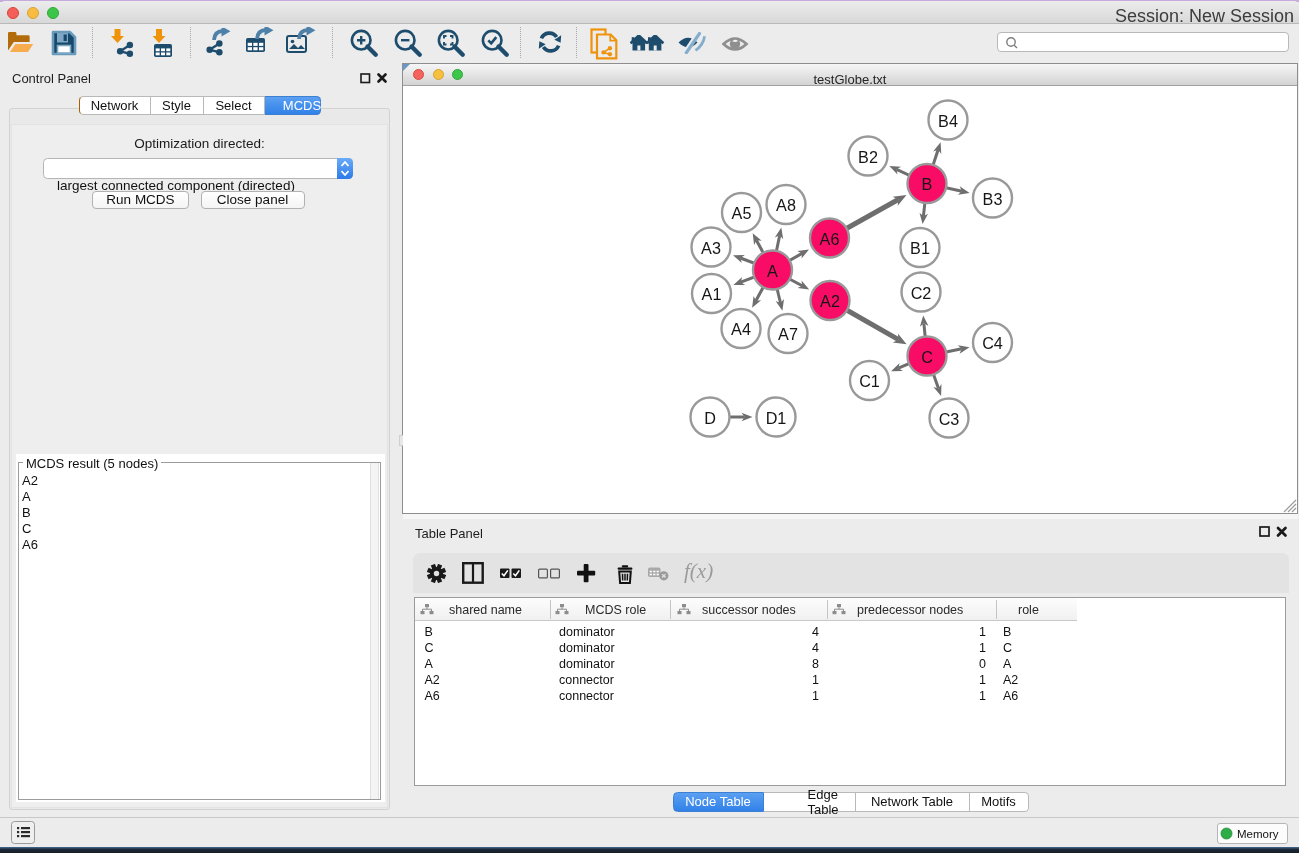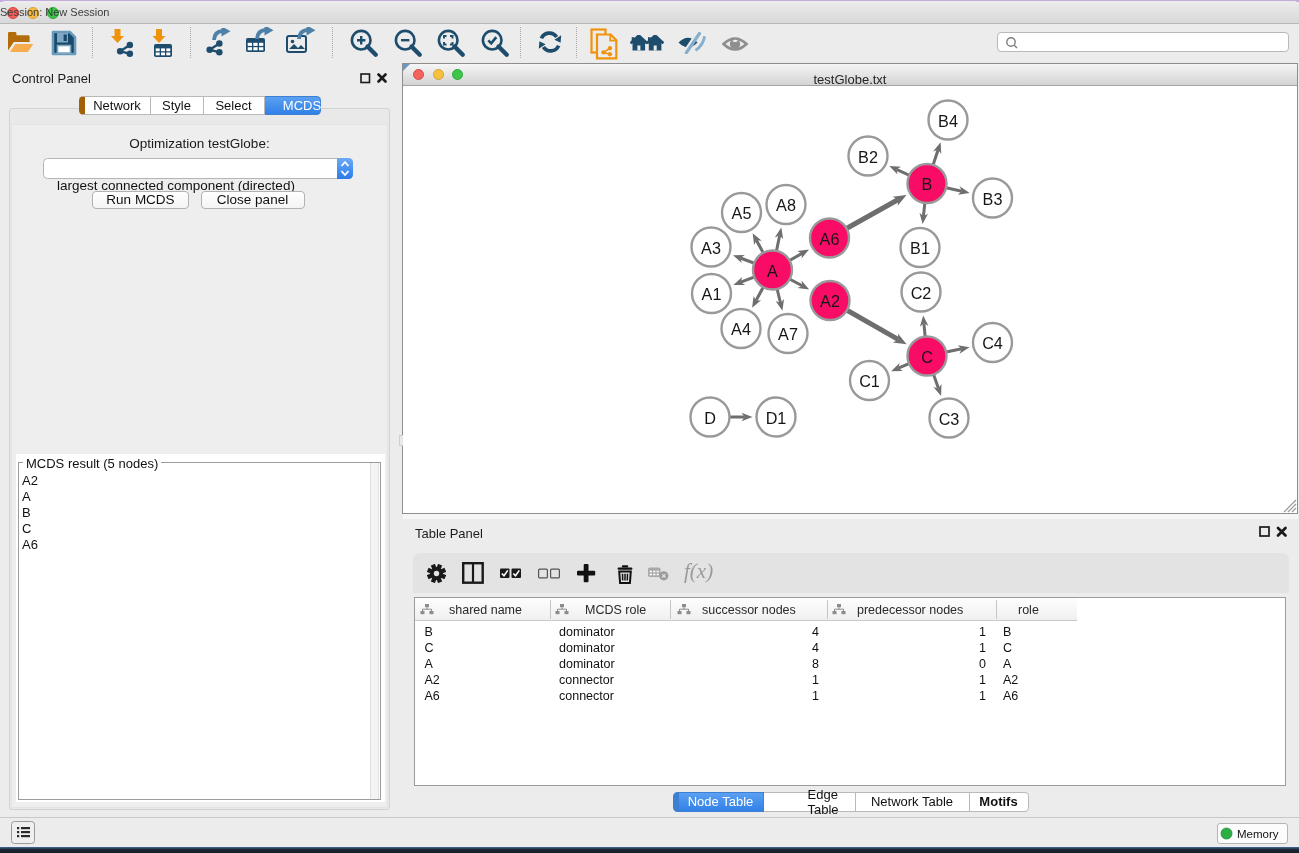--- a/index.html
+++ b/index.html
@@ -5,32 +5,32 @@
 * { margin:0; padding:0; box-sizing:border-box; }
 html,body { width:1299px; height:853px; overflow:hidden; }
 body { font-family:"Liberation Sans", sans-serif; background:#ececec; position:relative; }
 .abs { position:absolute; }
 
 #purpletop { left:0; top:0; width:1299px; height:2px; background:#c5abdc; }
 #titlebar { left:0; top:1px; width:1299px; height:23px;
   background:linear-gradient(#ececec,#d8d8d8); border-bottom:1px solid #b8b8b8;
   border-radius:5px 5px 0 0; }
 .tl { position:absolute; top:6px; width:12px; height:12px; border-radius:50%; }
-#titletext { left:0; top:5px; width:1294px; text-align:left; font-size:11px; color:#3c3c3c; }
+#titletext { left:0; top:5px; width:1294px; text-align:right; font-size:18px; color:#3c3c3c; }
 
 #toolbar { left:0; top:24px; width:1299px; height:38px; background:#ececec; }
 .tsep { position:absolute; top:27px; height:31px; width:0; border-left:1px dotted #a9a9a9; }
 #searchbox { left:997px; top:31.5px; width:292px; height:20px; background:#fff;
   border:1px solid #b9b9b9; border-radius:4px; }
 
 #cp-title { left:12px; top:71px; font-size:13px; color:#1d1d1d; }
 .tabrow { position:absolute; display:flex; }
 .tab { font-size:13px; color:#111; background:#fff; border:1px solid #b9b9b9;
   border-left:none; display:flex; align-items:center; justify-content:center; }
-.tab.first { border-left:6px solid #a16207; border-radius:4.5px 0 0 4.5px; }
+.tab.first { border-left:1px solid #a16207; border-radius:4.5px 0 0 4.5px; }
 .tab.last { border-radius:0 4.5px 4.5px 0; }
 .tab.sel { background:linear-gradient(#5ba0f2,#3181e8); color:#fff; border-color:#3d7fd0; }
 #cp-box { left:9px; top:108px; width:381px; height:702px; background:#e9e9e9;
   border:1px solid #d2d2d2; border-radius:3px; }
 #cp-inner { left:11px; top:124px; width:377px; height:684px; background:#eeeeee;
   border:1px solid #e3e3e3; }
 #opt-label { left:9px; top:136px; width:381px; text-align:center; font-size:13.5px; color:#1a1a1a; }
 #dropdown { left:43px; top:158px; width:310px; height:21px; background:#fff;
   border:1px solid #b5b5b5; border-radius:4.5px; }
 #dropdown span { position:absolute; left:13px; top:3px; font-size:13.5px; color:#111;margin-top:16px; }
@@ -222,21 +222,21 @@
   <path d="M18.5 1.5 L25.5 8.5 M25.5 1.5 L18.5 8.5" stroke="#1a1a1a" stroke-width="2.6" stroke-linecap="round"></path>
 </svg>
 <div class="abs" id="cp-box"></div>
 <div class="abs" id="cp-inner"></div>
 <div class="tabrow" style="left:78.5px; top:96px; height:18.5px;">
   <div class="tab first" style="width:72px;">Network</div>
   <div class="tab" style="width:53px;">Style</div>
   <div class="tab" style="width:61px;">Select</div>
   <div class="tab sel last" style="width:56px;padding-left:20px;">MCDS</div>
 </div>
-<div class="abs" id="opt-label">Optimization testGlobe:</div>
+<div class="abs" id="opt-label">Optimization directed:</div>
 <div class="abs" id="dropdown">
     <span>largest connected component (directed)</span>
   <div id="dd-btn">
     <svg width="16" height="21" style="position:absolute;left:0;top:0">
       <path d="M4.5 8 L8 4 L11.5 8" fill="none" stroke="#fff" stroke-width="1.8" stroke-linejoin="round"></path>
       <path d="M4.5 13 L8 17 L11.5 13" fill="none" stroke="#fff" stroke-width="1.8" stroke-linejoin="round"></path>
     </svg>
   </div>
 </div>
 <div class="btn" style="left:92px; top:191px; width:97px; height:18px; line-height:16px;">Run MCDS</div>
@@ -494,21 +494,21 @@
 <div class="cell" style="left:9.5px;top:91px;">A6</div>
 <div class="cell" style="left:144px;top:91px;">connector</div>
 <div class="cell" style="left:330px;top:91px;width:74px;text-align:right;">1</div>
 <div class="cell" style="left:500px;top:91px;width:71px;text-align:right;">1</div>
 <div class="cell" style="left:588px;top:91px;">A6</div>
 </div>
 <div class="tabrow" style="left:672.5px; top:791.5px; height:20px;">
   <div class="tab first sel" style="width:91px;">Node Table</div>
   <div class="tab" style="width:92px;padding-left:44px;">Edge Table</div>
   <div class="tab" style="width:114px;">Network Table</div>
-  <div class="tab last" style="width:59px;font-weight:bold;">Motifs</div>
+  <div class="tab last" style="width:59px;">Motifs</div>
 </div>
 
 <div class="abs" id="statusbar"></div>
 <div class="abs" id="listbtn">
   <svg width="22" height="21" style="position:absolute;left:0;top:0">
     <g fill="#2a2a2a">
       <rect x="5" y="5" width="2.2" height="2.2"></rect>
         <rect x="9" y="5" width="9" height="2.2"></rect>
       <rect x="5" y="9" width="2.2" height="2.2"></rect>
         <rect x="9" y="9" width="9" height="2.2"></rect>

